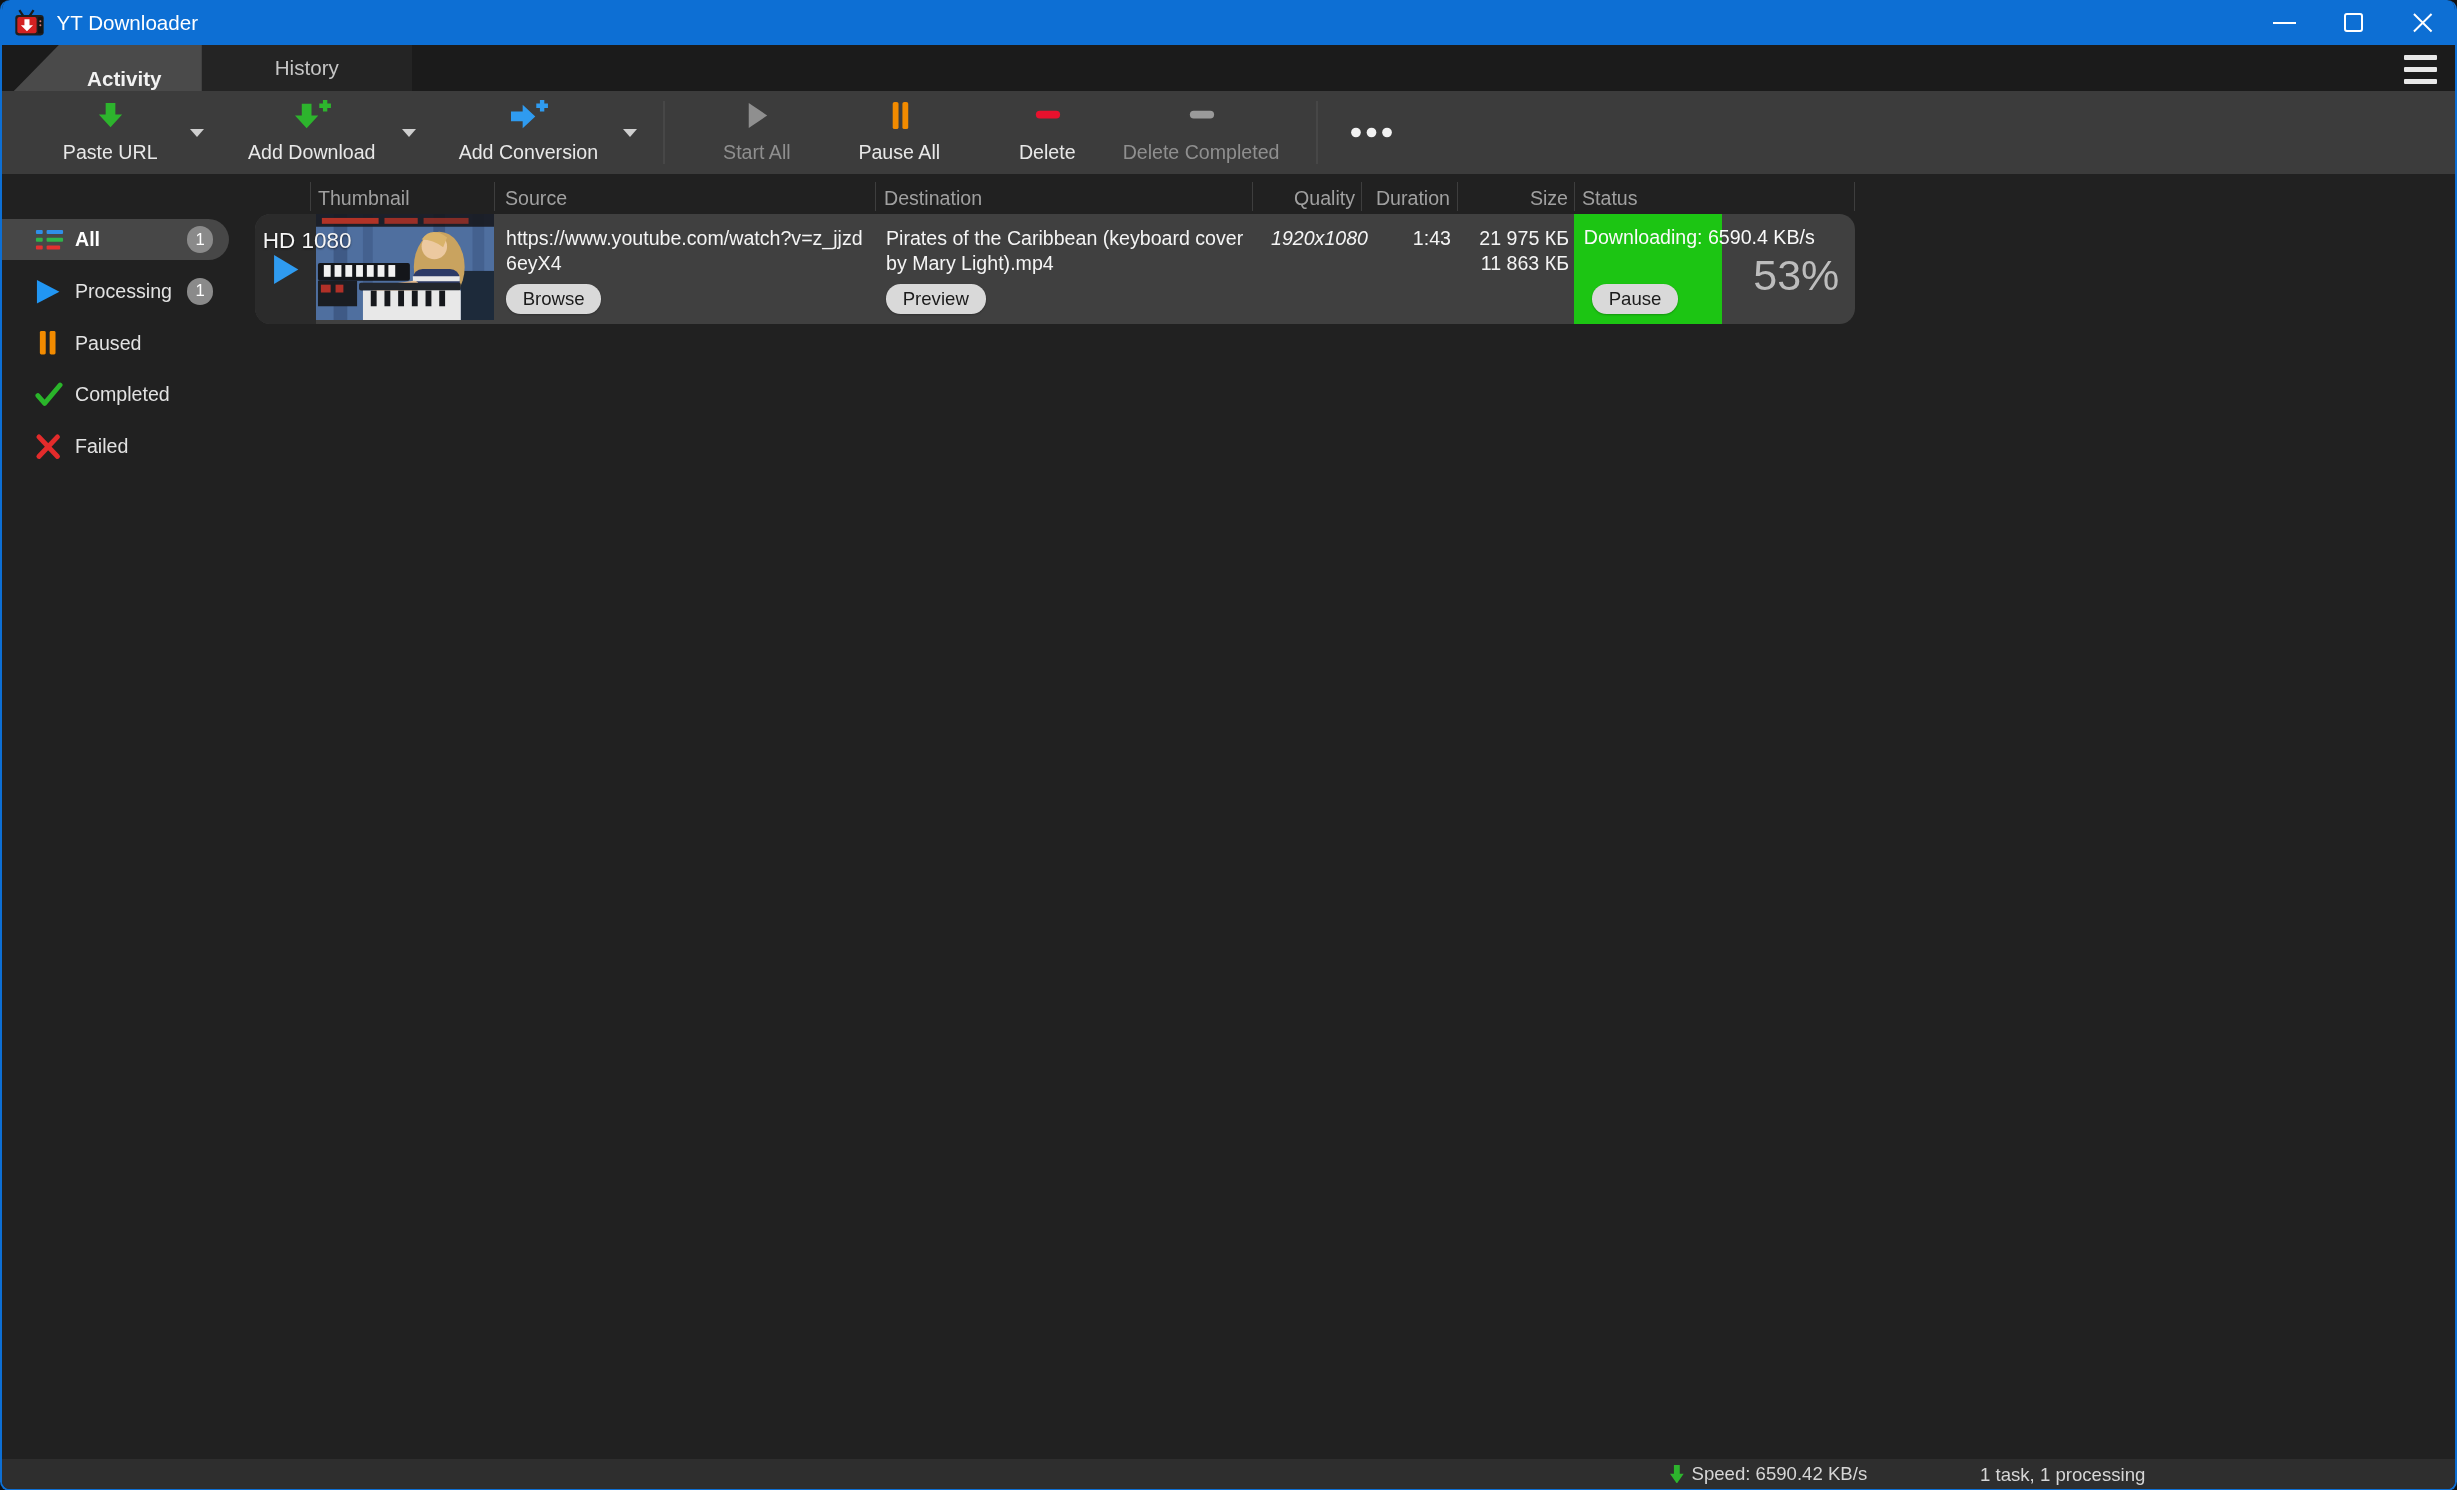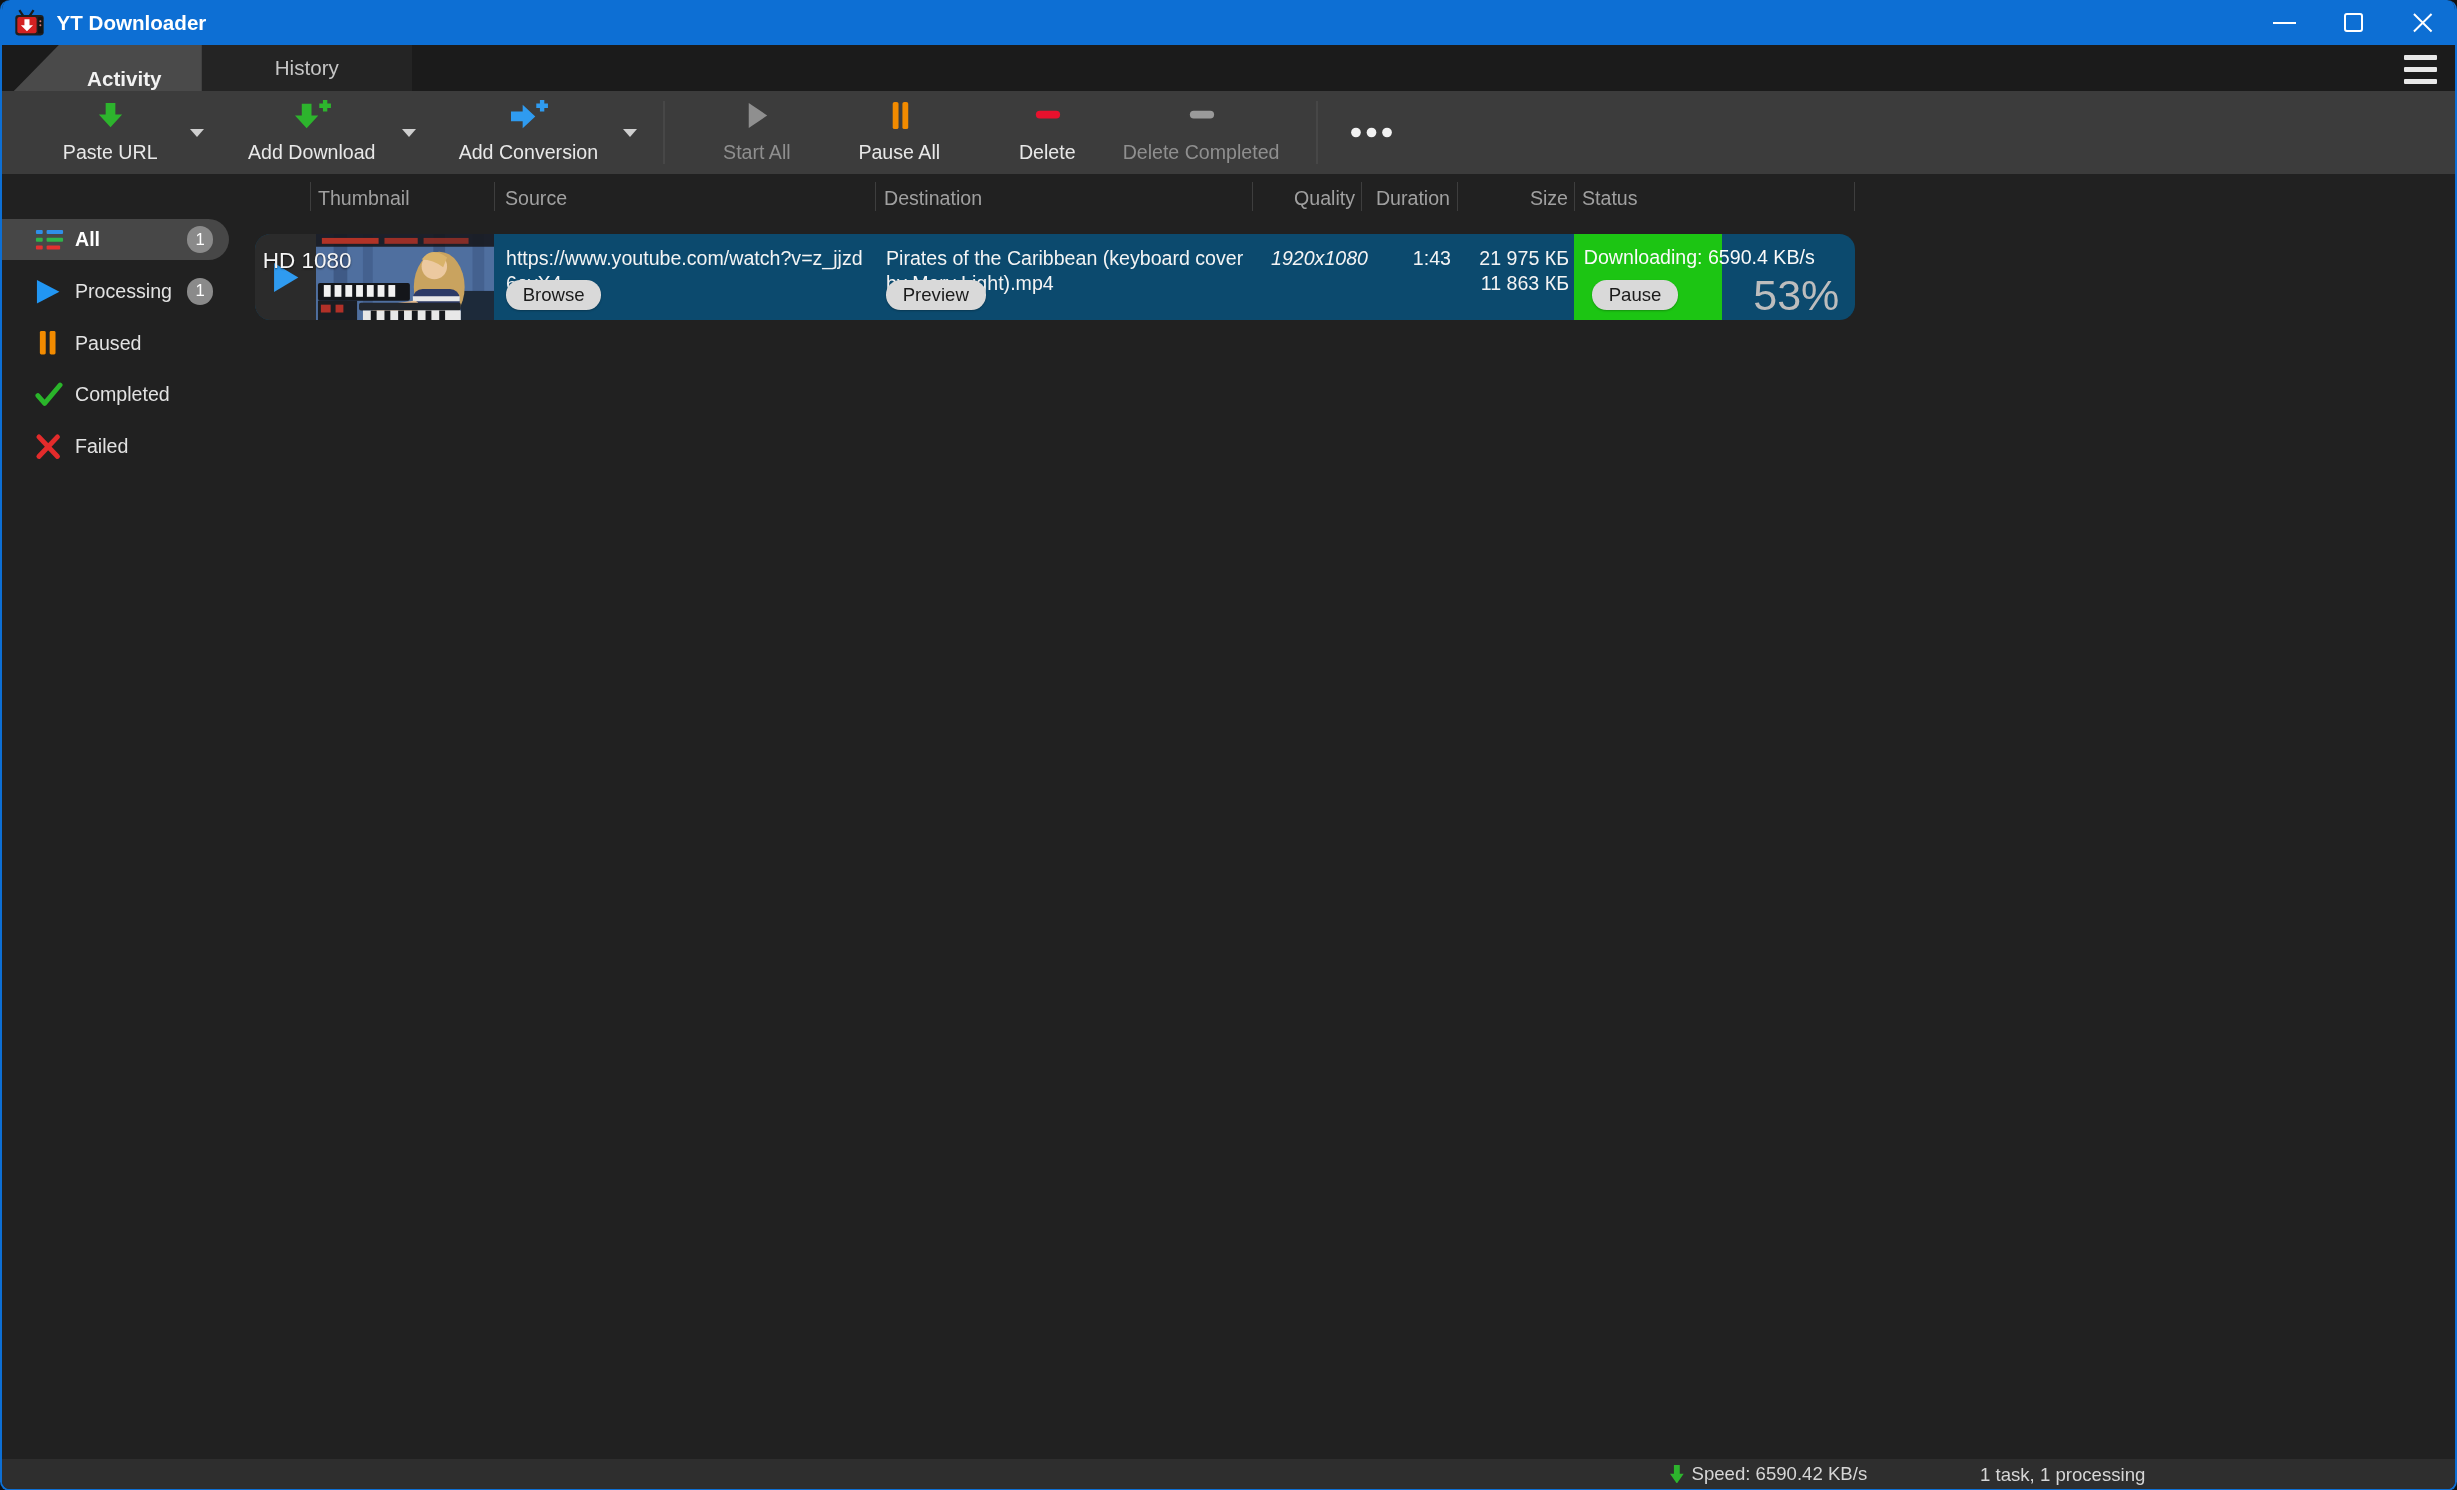--- a/index.html
+++ b/index.html
@@ -6,21 +6,21 @@
   body { background:#111; font-family:"Liberation Sans", sans-serif; }
   .app {
     position:relative; width:2457px; height:1491px;
     background:#212121; border:2px solid #0d6fd4; border-top:none;
     border-radius:9.8px; overflow:hidden;
   }
   
   .titlebar {
     position:absolute; top:0; left:-2px; right:-2px; height:45px;
     background:#0d6fd4; border-radius:9.8px 9.8px 0 0;
-    display:flex; align-items:center; color:#fff;font-weight:bold;
+    display:flex; align-items:center; color:#fff;
   }
   .app-icon { margin-left:13.7px; width:31px; height:27.4px; }
   .title-text { margin-left:11.8px; font-size:20.6px; }
   .win-controls { margin-left:auto; display:flex; height:100%; }
   .win-btn { width:69px; height:100%; display:flex; align-items:center; justify-content:center; }
   .min-glyph { width:22.5px; height:2px; background:#fff; }
   .max-glyph { width:18.6px; height:18.6px; border:2px solid #fff; border-radius:2.9px; }
   
   .tabbar { position:absolute; top:45px; left:0; right:0; height:46px; background:#1b1b1b; display:flex; }
   .tab { height:100%; display:flex; align-items:center; justify-content:center; font-size:20.6px; }
@@ -50,22 +50,22 @@
   
   .sidebar { position:absolute; top:45px; left:0; width:231px; }
   .side-item { display:flex; align-items:center; height:41px; width:227px;
     padding-left:32px; margin-bottom:10.8px; color:#e2e2e2; font-size:19.6px; }
   .side-item .sicon { width:41px; display:flex; align-items:center; }
   .side-item.active { background:#474747; border-radius:0 23.5px 23.5px 0; font-weight:bold; color:#fff; }
   .badge { margin-left:auto; margin-right:15.7px; width:26.5px; height:26.5px; border-radius:50%;
     background:#8a8a8a; color:#fff; font-size:16.7px; font-weight:normal;
     display:flex; align-items:center; justify-content:center; }
   
-  .row { position:absolute; top:60px; left:253px; width:1600px; height:86px;
-    background:#0c4a6e; border-radius:15.7px; overflow:hidden; }
+  .row { position:absolute; top:40px; left:253px; width:1600px; height:110px;
+    background:#404040; border-radius:15.7px; overflow:hidden; }
   .row-cap { position:absolute; left:0; top:0; width:61px; height:100%;
     background:#2b2b2b; display:flex; align-items:center; justify-content:center; }
   .thumb { position:absolute; left:61px; top:0; width:178px; height:106px; }
   .thumb-overlay { position:absolute; left:7.8px; top:13.7px; color:#f5f5f5; font-size:22.5px;
     text-shadow:0 1px 2px rgba(0,0,0,.6); }
   .cell-text { position:absolute; top:11.8px; color:#f4f4f4; font-size:19.6px; line-height:25.5px; }
   .src-text { left:251px; width:365px; word-break:break-all; }
   .dst-text { left:631px; width:365px; }
   .q-text { left:1016px;font-style:italic; }
   .dur-text { left:1108px; width:88px; text-align:right; }

